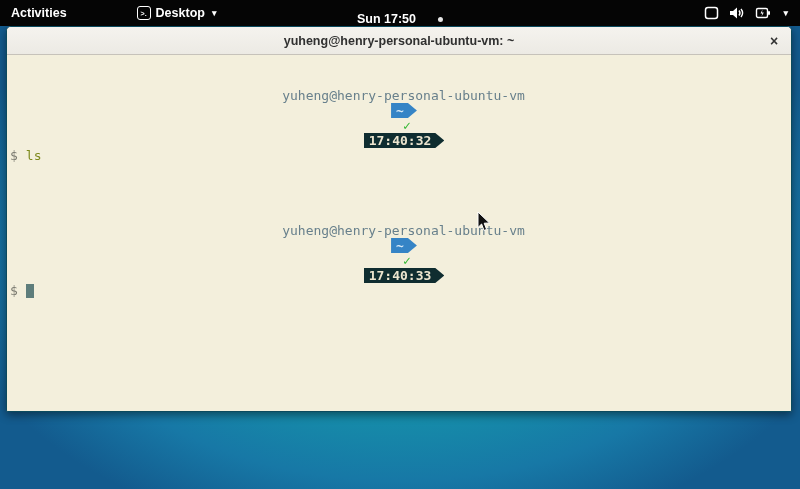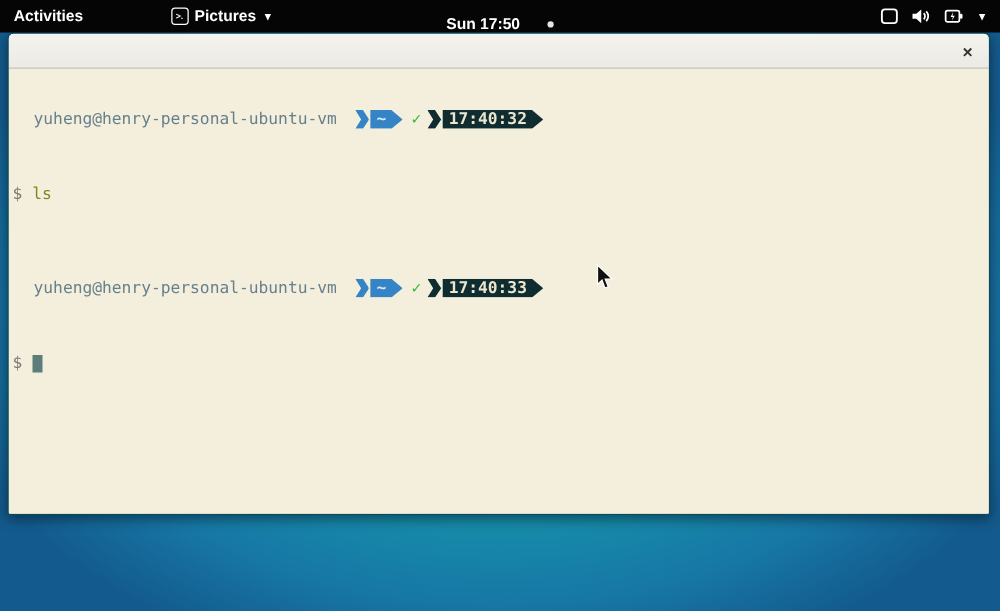--- a/index.html
+++ b/index.html
@@ -52,21 +52,21 @@
     font-size:14px; font-weight:bold; color:#333; cursor:default;
   }
 
   
   .term {
     flex:1; padding:3px 3px; background:var(--terminal_bg);
     font-family:"DejaVu Sans Mono", monospace;
     font-size:13px; line-height:15px; white-space:pre; color:#333;
   }
   .line { height:15px; display:flex; align-items:center; }
-  .line.prompt { padding-left:9px; }
+  .line.prompt { padding-left:9px;flex-direction:column; }
   .user { color:var(--prompt_gray); }
   .pl-chevron {
     display:inline-block; width:11px; height:15px; margin-left:7px;
     clip-path:polygon(0 0, 55% 0, 100% 50%, 55% 100%, 0 100%, 42% 50%);
   }
   .pl-chevron.blue { background:var(--accent_blue); }
   .pl-chevron.dark { background:var(--segment_dark); margin-left:5px; }
   .pl-body {
     display:inline-block; height:15px; padding:0 13px 0 5px; margin-left:1px;
     clip-path:polygon(0 0, calc(100% - 9px) 0, 100% 50%, calc(100% - 9px) 100%, 0 100%);
@@ -87,21 +87,21 @@
   .pointer { position:absolute; left:477px; top:211px; z-index:20; }
 </style>
 </head>
 <body>
 
 <div class="topbar">
   <div class="tb-left">
     <span class="tb-item">Activities</span>
     <span class="tb-item">
       <span class="term-icon">&gt;.</span>
-      <span>Pictures</span>
+      <span>Desktop</span>
       <span class="caret">▾</span>
     </span>
   </div>
   <div class="tb-center">
     <span>Sun 17:50</span>
     <span class="notif-dot"></span>
   </div>
   <div class="tb-right">
     <svg width="15" height="14" viewBox="0 0 15 14">
       <rect x="1.5" y="1.5" width="12" height="11" rx="2.5" fill="none" stroke="#fff" stroke-width="1.5"></rect>
@@ -115,20 +115,21 @@
       <rect x="1.5" y="2.5" width="11" height="9" rx="1.5" fill="none" stroke="#fff" stroke-width="1.4"></rect>
       <rect x="13" y="5" width="2" height="4" rx="1" fill="#fff"></rect>
       <path d="M7.5 3.5 L5.5 7.5 h1.8 L6.5 10.5 L8.8 6.5 H7 Z" fill="#fff"></path>
     </svg>
     <span class="caret">▾</span>
   </div>
 </div>
 
 <div class="window">
   <div class="titlebar">
+    <span class="title">yuheng@henry-personal-ubuntu-vm: ~</span>
     <span class="close">×</span>
   </div>
 
   <div class="term">
     <div class="line prompt">
       <span class="user"> yuheng@henry-personal-ubuntu-vm </span>
       <span class="pl-chevron blue"></span>
       <span class="pl-body blue">~</span>
       <span class="check">✓</span>
       <span class="pl-chevron dark"></span>

